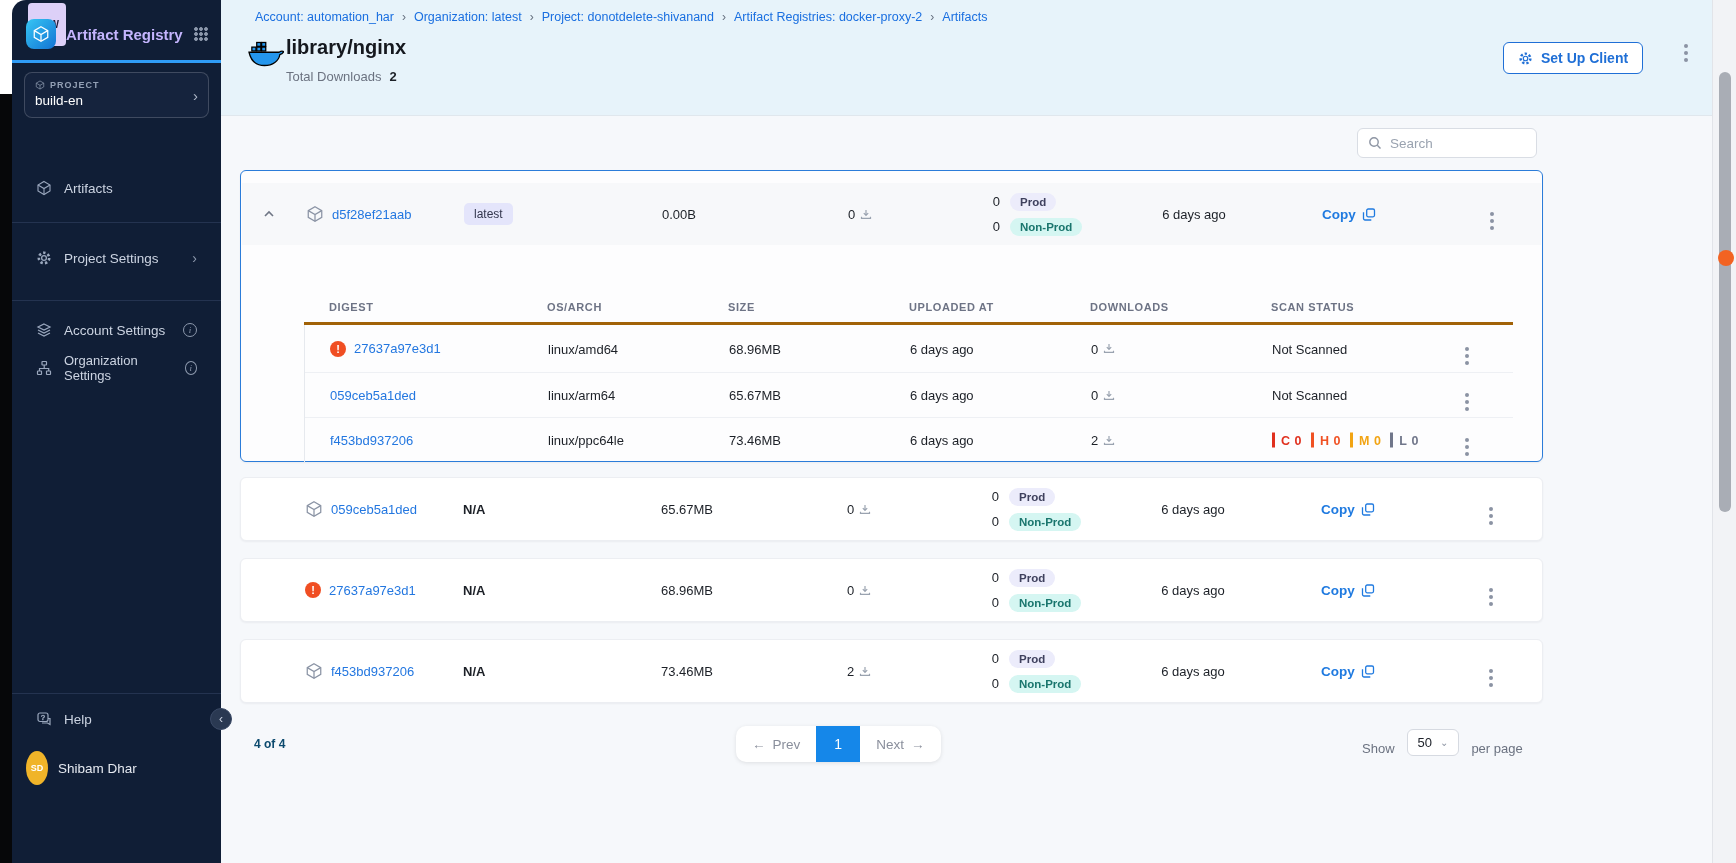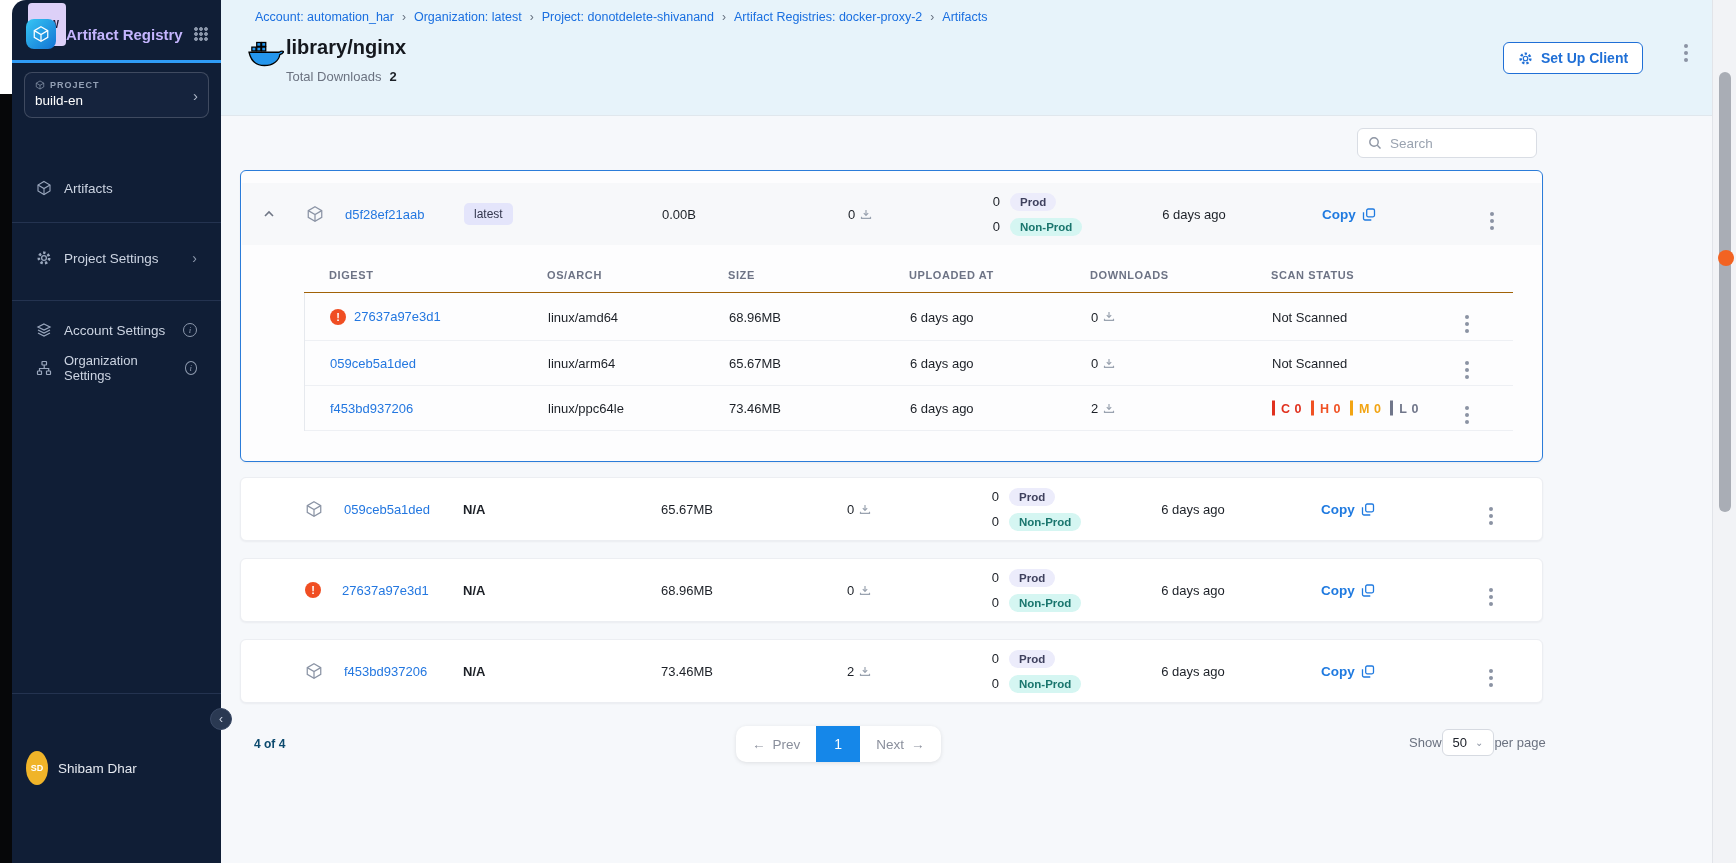--- a/index.html
+++ b/index.html
@@ -61,21 +61,21 @@
   .search-box input { border:none; outline:none; width:130px; font-size:13.5px; color:#333; font-family:"Liberation Sans",sans-serif; background:transparent; }
   .search-box input::placeholder { color:#9aa3b0; }
 
   
   .card { position:absolute; left:19px; width:1303px; background:#ffffff; border:1px solid #eceef2; border-radius:6px; box-shadow:0 1px 2px rgba(16,24,40,.05); }
   .expanded-card { top:170px; height:292px; border:1px solid #2b7cd9; background:#fdfdfe; }
   .main-row { position:absolute; left:1px; right:1px; top:12px; height:62px; background:#f7f8fa; }
   .rc { position:absolute; top:50%; transform:translateY(-50%); font-size:13px; color:#1c2027; }
   .c-chev { left:20px; width:14px; height:14px; cursor:pointer; }
   .c-chev svg { width:14px; height:14px; stroke:#6f7685; }
-  .c-digest { left:64px; display:flex; align-items:center; gap:21px; }
+  .c-digest { left:64px; display:flex; align-items:center; gap:8px; }
   .c-digest svg.pkg { width:18px; height:18px; stroke:#8a93a4; }
   a.digest-link { color:#2377e0; text-decoration:none; cursor:pointer; font-size:13px; }
   .warn-ic { width:16px; height:16px; border-radius:50%; background:#f04e23; color:#fff; font-size:11px; font-weight:bold; display:flex; align-items:center; justify-content:center; flex:0 0 auto; }
   .tag-pill { left:222px; background:#e4e5fb; color:#33364d; font-size:12px; padding:4px 10px; border-radius:5px; }
   .tag-na { left:222px; font-weight:bold; color:#1c2027; }
   .c-size { left:420px; width:100px; text-align:left; }
   .c-dl { left:606px; display:flex; align-items:center; gap:5px; }
   .c-dl svg { width:12px; height:12px; stroke:#9aa3b0; }
   .env { left:740px; width:120px; }
   .env-line { display:flex; align-items:center; gap:10px; height:25px; }
@@ -83,21 +83,21 @@
   .pill { font-size:11.5px; font-weight:bold; padding:3px 10px; border-radius:10px; }
   .pill.prod { background:#ececfb; color:#3f415e; }
   .pill.nonprod { background:#d5f6f2; color:#19756d; }
   .c-date { left:900px; width:104px; text-align:center; }
   .c-copy { left:1080px; display:flex; align-items:center; gap:6px; color:#1f7ae0; font-weight:bold; font-size:13.5px; cursor:pointer; }
   .c-copy svg { width:14px; height:14px; stroke:#1f7ae0; }
   .c-kebab { left:1248px; }
 
   
   .subtable { position:absolute; left:63px; right:29px; top:92px; }
-  .sub-head { position:relative; height:30px; border-bottom:1px solid #a16207; font-size:11px; font-weight:bold; letter-spacing:.6px; color:#6d7385; }
+  .sub-head { position:relative; height:30px; border-bottom:3px solid #a16207; font-size:11px; font-weight:bold; letter-spacing:.6px; color:#6d7385;margin-top:32px; }
   .sub-head span { position:absolute; top:6px; }
   .sub-rows { border-left:1px solid #e6e9ee; }
   .sub-row { position:relative; height:45px; border-bottom:1px solid #eef0f4; }
   .sub-row:first-child { height:48px; }
   .sc { position:absolute; top:50%; transform:translateY(-50%); font-size:13px; color:#1c2027; }
   .h-digest, .s-digest { left:25px; }
   .h-os, .s-os { left:243px; }
   .h-size, .s-size { left:424px; }
   .h-up, .s-up { left:605px; }
   .h-dl, .s-dl { left:786px; }
@@ -110,21 +110,21 @@
   .sev { display:flex; align-items:center; gap:4px; font-size:12.5px; font-weight:bold; letter-spacing:.5px; border-left:3px solid currentColor; padding-left:6px; line-height:14px; height:15px; }
   .sev-c { color:#e0301e; } .sev-h { color:#f05123; } .sev-m { color:#f2a413; } .sev-l { color:#70768a; }
 
   .row1 { top:477px; height:64px; } .row2 { top:558px; height:64px; } .row3 { top:639px; height:64px; }
 
   
   .count-txt { position:absolute; left:33px; top:737px; font-size:12px; font-weight:bold; color:#0c4a6e; }
   .pager { position:absolute; left:515px; top:726px; height:36px; display:flex; background:#ffffff; border-radius:10px; box-shadow:0 1px 4px rgba(0,0,0,.1); overflow:hidden; align-items:stretch; }
   .pager .pg { display:flex; align-items:center; gap:7px; padding:0 16px; font-size:13.5px; color:#8a8f9c; cursor:pointer; }
   .pager .cur { width:44px; display:flex; align-items:center; justify-content:center; background:#1587e9; color:#ffffff; font-size:14px; cursor:pointer; }
-  .page-size { position:absolute; left:1188px; top:729px; display:flex; align-items:center; gap:0; font-size:13px; color:#6b7280; }
+  .page-size { position:absolute; left:1141px; top:729px; display:flex; align-items:flex-end; gap:12px; font-size:13px; color:#6b7280; }
   .size-select { display:flex; align-items:center; gap:8px; border:1px solid #d6dae1; background:#fff; border-radius:6px; padding:5px 10px; color:#20242c; cursor:pointer; }
   .size-select .caret { color:#8d95a3; font-size:10px; }
 
   
   .scroll-track { position:absolute; right:0; top:0; width:24px; height:863px; background:#f2f3f6; border-left:1px solid #e2e4e9; z-index:5; }
   .scroll-thumb { position:absolute; right:5px; top:72px; width:12px; height:440px; background:#a9adb5; border-radius:6px; cursor:pointer; }
   .orange-dot { position:absolute; right:2px; top:250px; width:16px; height:16px; border-radius:50%; background:#f26322; z-index:6; cursor:pointer; }
 </style>
 </head>
 <body>
@@ -258,20 +258,26 @@
     <div class="side-item" style="top:350px; font-size:13px;">
       <svg stroke="currentColor" fill="none">
           <use href="#i-org"></use>
         </svg>
       <span>Organization Settings</span>
       <span class="info-ic">i</span>
     </div>
 
     <div class="side-divider" style="top:693px;"></div>
 
+    <div class="side-item" style="top:701px;">
+      <svg stroke="currentColor" fill="none">
+          <use href="#i-chat"></use>
+        </svg>
+      <span>Help</span>
+    </div>
 
     <div class="user-row">
       <span class="avatar">SD</span>
       <span class="user-name">Shibam Dhar</span>
     </div>
 
     <div class="collapse-handle">‹</div>
   </aside>
 
   <div class="main">

